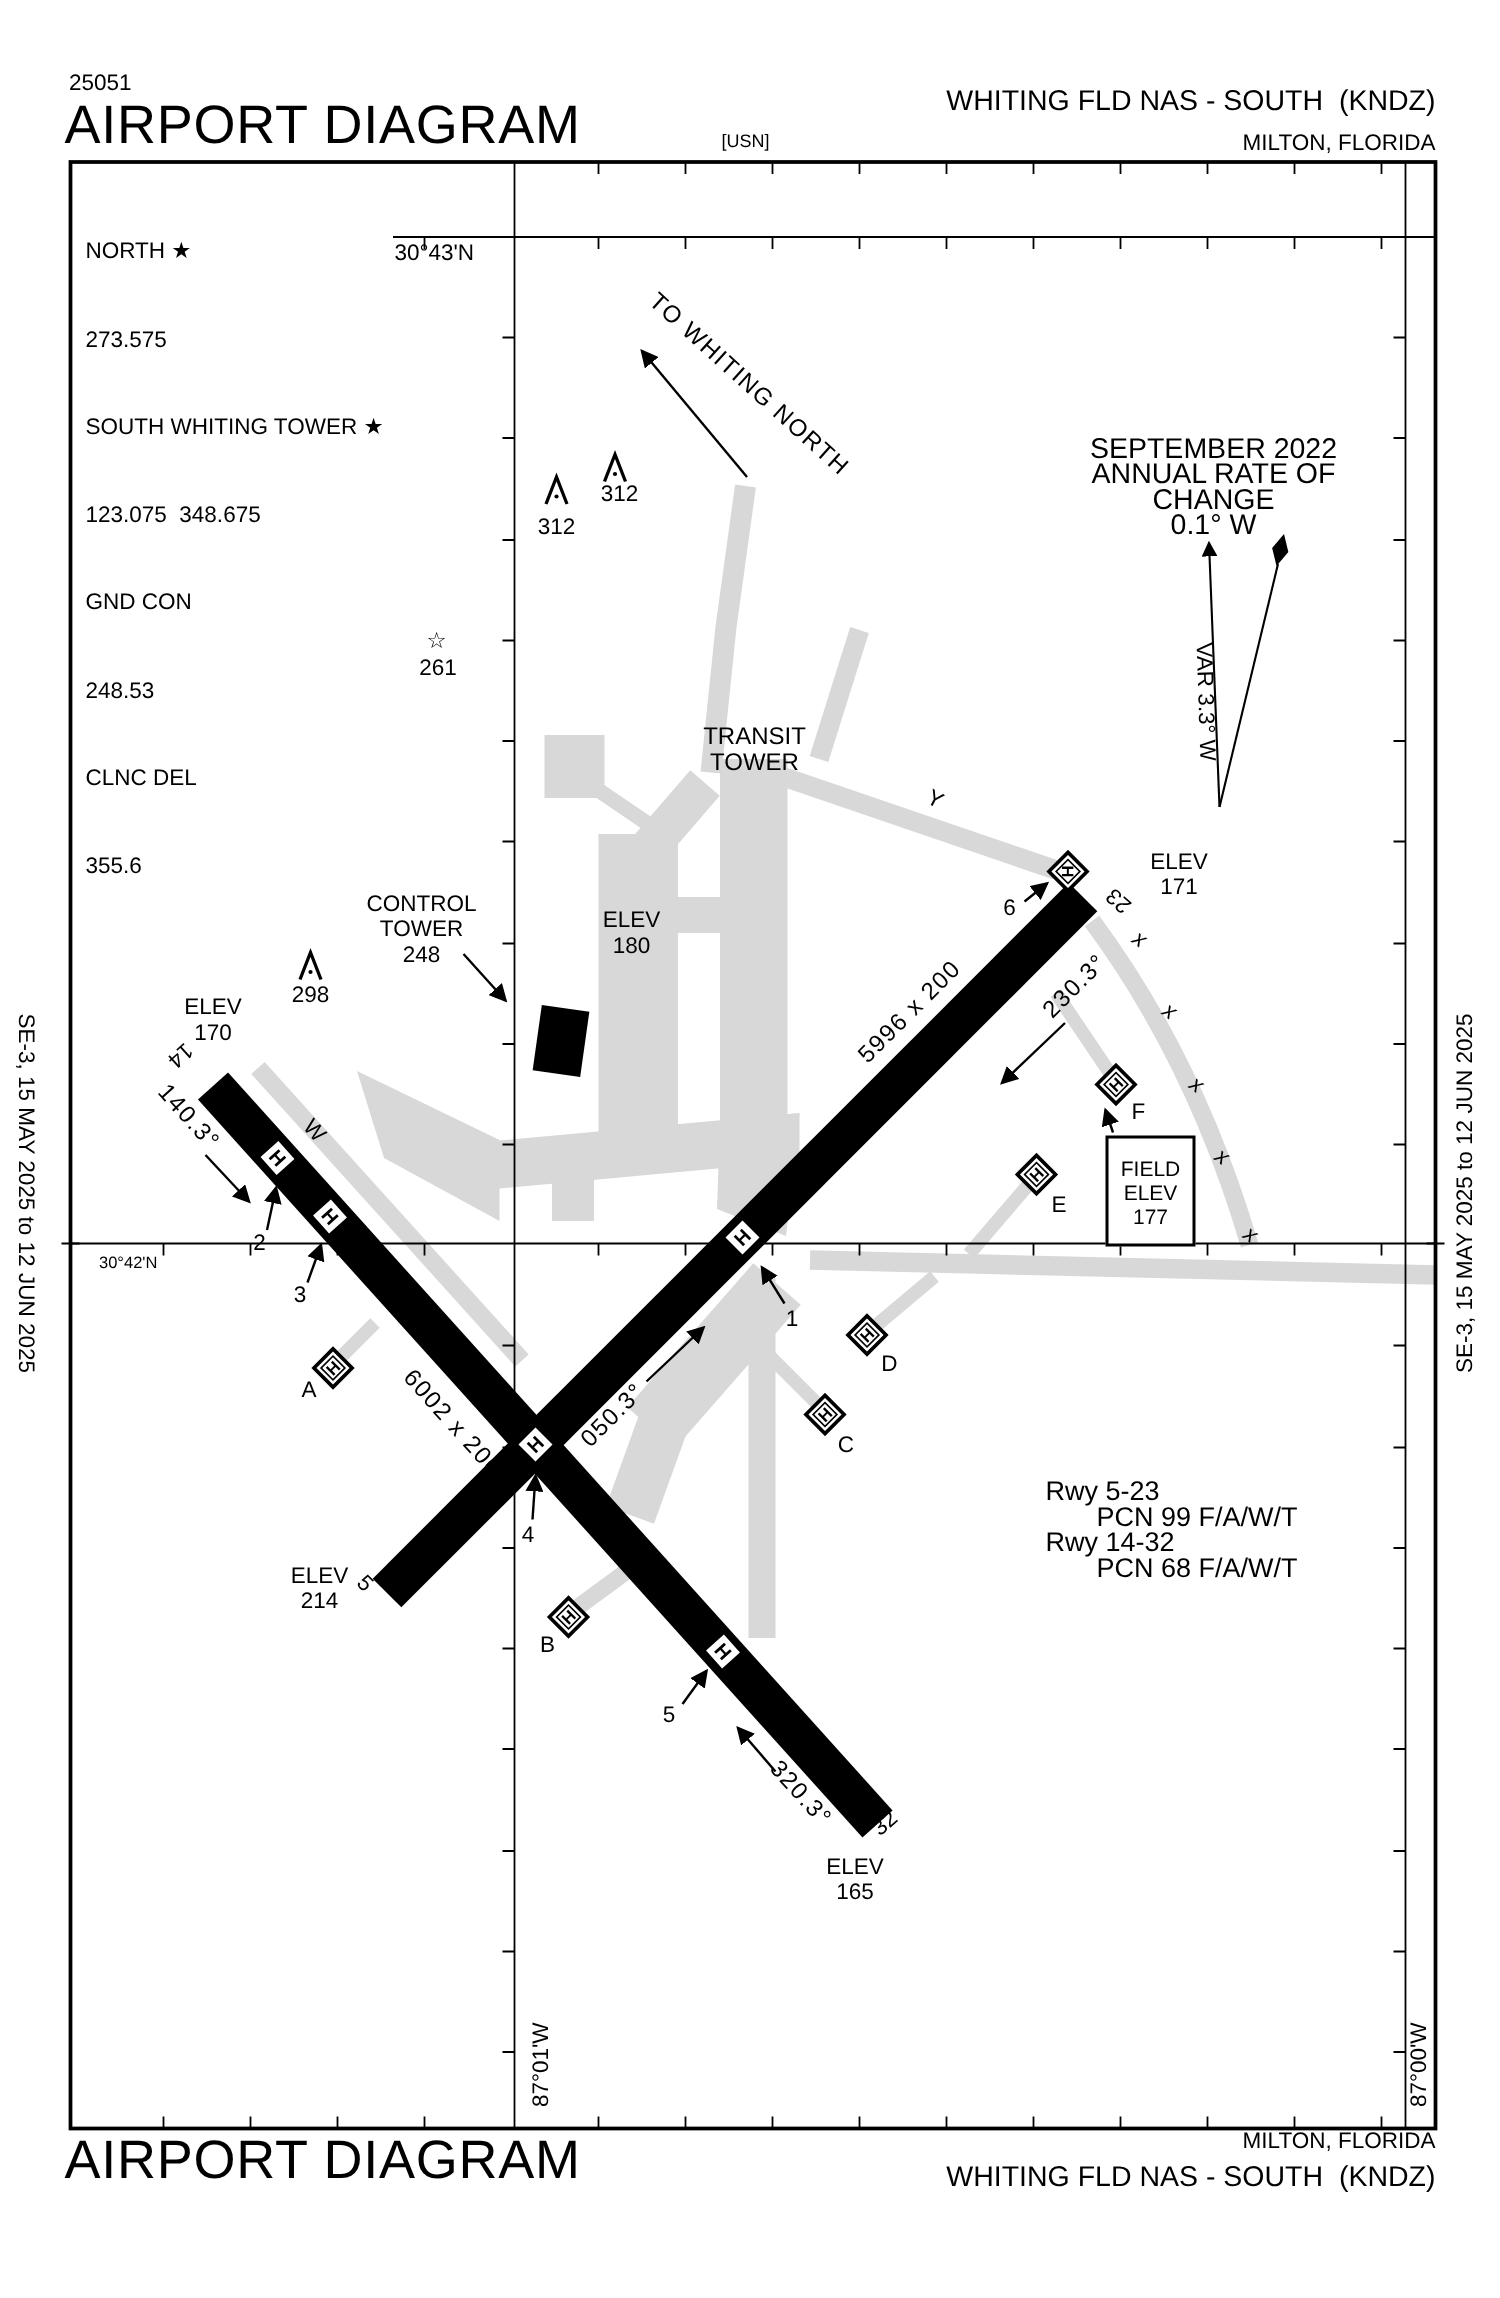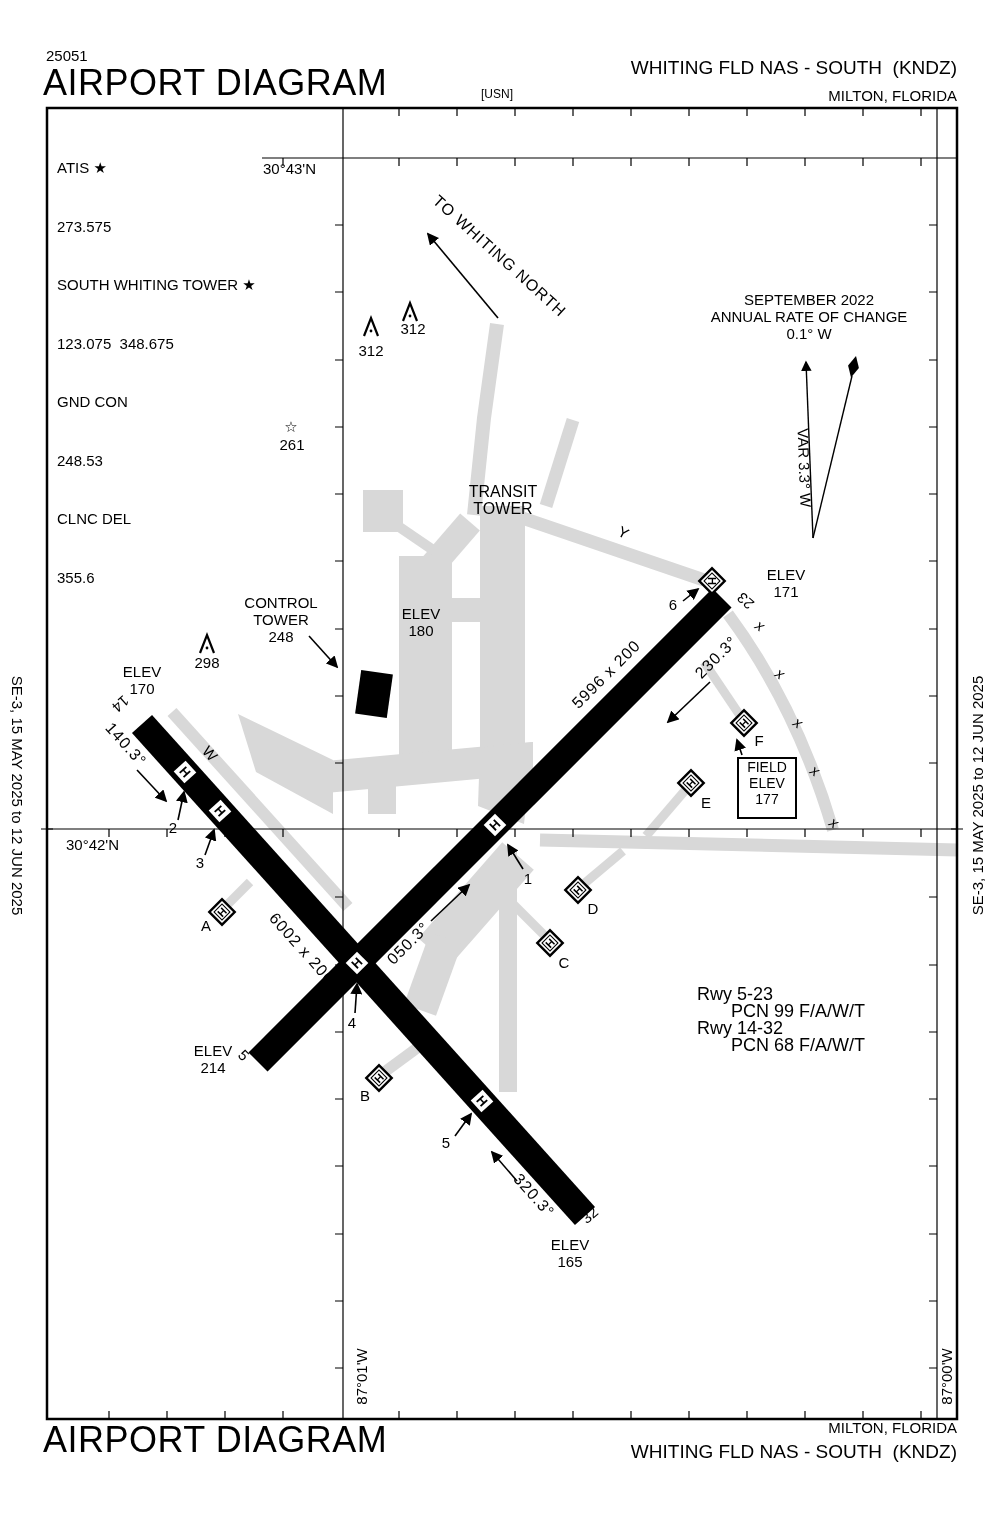--- a/index.html
+++ b/index.html
@@ -9,31 +9,31 @@
   .ctr{text-align:center}
   .pre{white-space:pre}
   #map-svg{position:absolute;left:0;top:0}
   #hdr-num{left:46px;top:47px;font-size:15px}
   #hdr-title{left:43px;top:62px;font-size:36px;letter-spacing:.5px}
   #hdr-usn{left:447px;top:87px;width:100px;font-size:12px}
   #hdr-airport{right:43px;top:57px;font-size:19px}
   #hdr-city{right:43px;top:87px;font-size:15px}
   #comms{left:57px;top:119px;font-size:15px;line-height:19.5px}
   #lat-top-label{left:263px;top:160px;font-size:15px}
-  #lat-bottom-label{left:66px;top:836px;font-size:15px}
-  #magvar-block{left:709px;top:291px;width:200px;font-size:15px;line-height:17px}
+  #lat-bottom-label{left:66px;top:836px;font-size:11px}
+  #magvar-block{left:709px;top:291px;width:200px;font-size:19px;line-height:17px}
   #transit{left:453px;top:483px;width:100px;font-size:16px;line-height:17px}
   #ctrl-tower{left:231px;top:594px;width:100px;font-size:15px;line-height:17px}
   #elev180{left:381px;top:605px;width:80px;font-size:15px;line-height:17px}
   #elev170{left:102px;top:663px;width:80px;font-size:15px;line-height:17px}
   #elev171{left:746px;top:566px;width:80px;font-size:15px;line-height:17px}
   #elev161{left:173px;top:1042px;width:80px;font-size:15px;line-height:17px}
   #elev165{left:530px;top:1236px;width:80px;font-size:15px;line-height:17px}
   #field-box{left:737px;top:757px;width:56px;height:58px;border:2px solid #000;
-             font-size:14px;line-height:16px;padding-top:0;background:#fff}
+             font-size:14px;line-height:16px;padding-top:12px;background:#fff}
   #pcn{left:697px;top:986px;font-size:18px;line-height:17px}
   #pcn .ind{padding-left:34px}
   #lon1-label{left:321px;top:1368px;width:80px;transform:rotate(-90deg);font-size:15px}
   #lon2-label{left:906px;top:1368px;width:80px;transform:rotate(-90deg);font-size:15px}
   #margin-left{left:-183px;top:787px;width:400px;transform:rotate(90deg);font-size:15px}
   #margin-right{left:777px;top:787px;width:400px;transform:rotate(-90deg);font-size:15px}
   #ftr-title{left:43px;top:1419px;font-size:36px;letter-spacing:.5px}
   #ftr-city{right:43px;top:1419px;font-size:15px}
   #ftr-airport{right:43px;top:1441px;font-size:19px}
   text{font-family:"Liberation Sans",sans-serif;fill:#000;font-size:15px}
@@ -254,21 +254,21 @@
     <rect x="47" y="108" width="910" height="1311" fill="none" stroke="#000" stroke-width="2.5"></rect>
   </svg>
 
   <div class="abs" id="hdr-num">25051</div>
   <div class="abs" id="hdr-title">AIRPORT DIAGRAM</div>
   <div class="abs ctr" id="hdr-usn">[USN]</div>
   <div class="abs pre" id="hdr-airport">WHITING FLD NAS - SOUTH  (KNDZ)</div>
   <div class="abs" id="hdr-city">MILTON, FLORIDA</div>
 
   <div class="abs pre" id="comms">
-    <div>ATIS ★</div>
+    <div>NORTH ★</div>
     <div>273.575</div>
     <div>SOUTH WHITING TOWER ★</div>
     <div>123.075  348.675</div>
     <div>GND CON</div>
     <div>248.53</div>
     <div>CLNC DEL</div>
     <div>355.6</div>
   </div>
 
   <div class="abs" id="lat-top-label">30°43'N</div>

